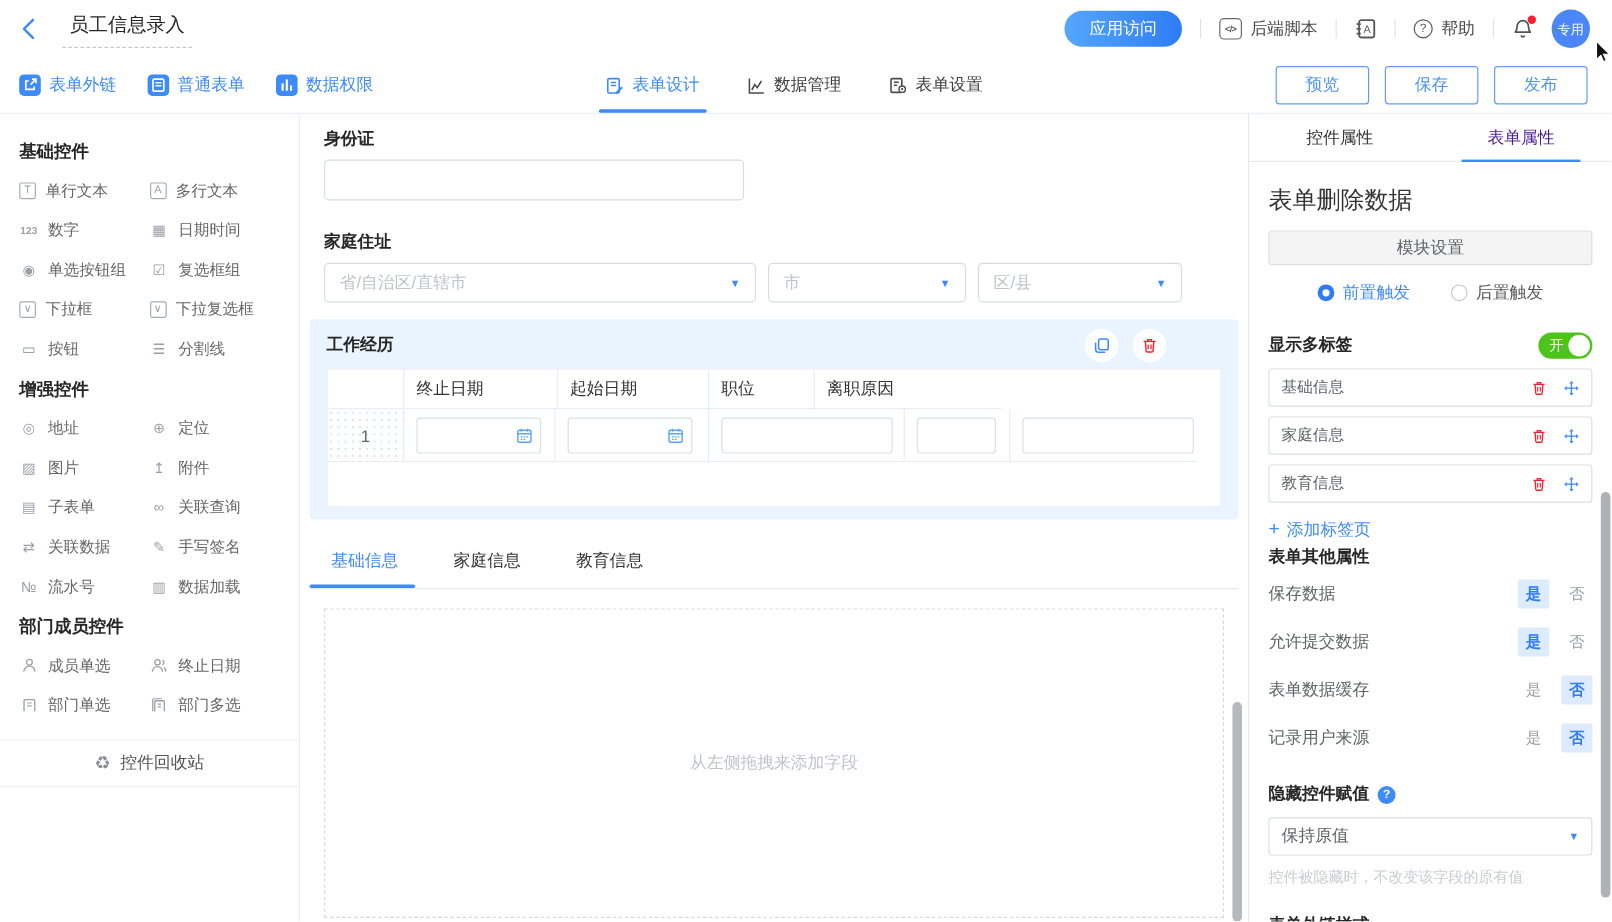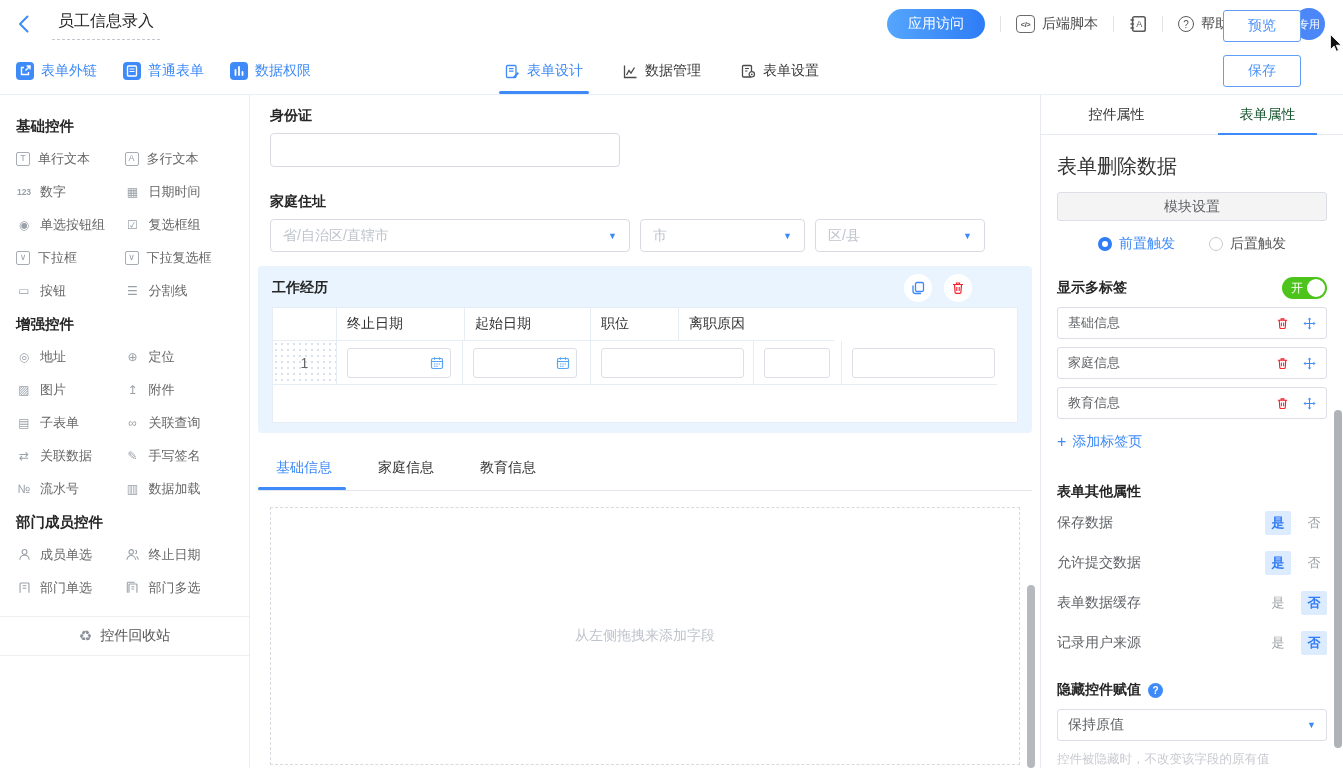--- a/index.html
+++ b/index.html
@@ -37,21 +37,21 @@
     border-bottom:1px solid #E7EFF8; display:flex; align-items:center; padding:0 16px; background:#fff; }
   .tl-left { display:flex; gap:26px; }
   .tl-item { display:flex; align-items:center; gap:7px; color:#3D8AF8; font-size:14px; cursor:pointer; }
   .sq { width:18px; height:18px; border-radius:4px; background:#3D8AF8;
     display:flex; align-items:center; justify-content:center; }
   .tl-center { position:absolute; left:505px; top:0; height:46px; display:flex; gap:40px; align-items:center; }
   .tc-item { display:flex; align-items:center; gap:7px; color:#3c3c3c; height:100%; position:relative; cursor:pointer; }
   .tc-item.active { color:#3D8AF8; }
   .tc-item.active::after { content:""; position:absolute; left:-6px; right:-6px; bottom:0;
     height:3px; background:#3D8AF8; border-radius:2px; }
-  .tl-right { margin-left:auto; display:flex; gap:13px; margin-right:26px;flex-direction:column; }
+  .tl-right { margin-left:auto; display:flex; gap:13px; margin-right:4px; }
   .obtn { width:78px; height:32px; border:1px solid #619FF7; border-radius:3px;
     background:#fff; color:#4D93F7; font-size:14px; cursor:pointer; }
 
   
   .sidebar { position:absolute; top:95px; left:0; width:250px; height:673px;
     border-right:1px solid #ECEEF2; background:#fff; padding:14px 16px 0; overflow:hidden; }
   .sec-title { font-weight:bold; font-size:14.5px; color:#262626; margin:8px 0 6px; }
   .pal-grid { display:grid; grid-template-columns:1fr 1fr; }
   .pal-item { display:flex; align-items:center; gap:8px; height:33px; color:#666;
     font-size:13px; cursor:grab; }
@@ -113,21 +113,21 @@
     display:flex; align-items:center; justify-content:center; color:#BFC4CC; font-size:14px; }
   .cv-scroll { position:absolute; right:5px; top:490px; width:8px; height:183px;
     background:#B6BABF; border-radius:4px; cursor:pointer; }
 
   
   .panel { position:absolute; left:1040px; top:95px; width:303px; height:673px;
     border-left:1px solid #E6E9EE; background:#fff; }
   .pn-tabs { height:40px; border-bottom:1px solid #E6E9EE; display:flex; }
   .pn-tab { flex:1; display:flex; align-items:center; justify-content:center; font-size:14px;
     color:#333; position:relative; cursor:pointer; }
-  .pn-tab.active { color:#14532d; }
+  .pn-tab.active { color:#4c1d95; }
   .pn-tab.active::after { content:""; position:absolute; bottom:-1px; left:17%; width:66%;
     height:2.5px; background:#3D8AF8; }
   .pn-body { padding:14px 16px 0; position:relative; height:633px; overflow:hidden; }
   .pn-label { font-size:20px; color:#333; margin:4px 0 12px; }
   .module-btn { width:100%; height:29px; background:#F4F4F5; border:1px solid #DCDFE6;
     border-radius:3px; color:#606266; font-size:14px; cursor:pointer; }
   .radio-row { display:flex; justify-content:center; gap:34px; margin:14px 0 24px; }
   .radio { display:flex; align-items:center; gap:7px; font-size:14px; cursor:pointer; }
   .rdot { width:14px; height:14px; border-radius:50%; background:#fff; }
   .radio.sel .rdot { border:4px solid #2F7CF6; }
@@ -139,21 +139,21 @@
   .toggle { width:45px; height:22px; border-radius:11px; background:#4CC41C; position:relative;
     color:#fff; font-size:12px; display:flex; align-items:center; padding-left:9px; cursor:pointer; }
   .knob { position:absolute; right:2px; top:2px; width:18px; height:18px; border-radius:50%; background:#fff; }
   .tag-item { height:32px; border:1px solid #DCDFE6; border-radius:3px; display:flex;
     align-items:center; padding:0 10px; margin-top:8px; color:#606266; font-size:13px; }
   .tag-ics { margin-left:auto; display:flex; gap:14px; align-items:center; }
   .tag-ics span { cursor:pointer; display:flex; }
   .add-tab { margin:14px 0 0; color:#3D8AF8; font-size:14px; display:flex; gap:6px;
     align-items:center; cursor:pointer; }
   .add-plus { font-size:16px; line-height:1; }
-  .sec2 { font-weight:bold; font-size:14px; color:#262626; margin:32px 0 2px; }
+  .sec2 { font-weight:bold; font-size:14px; color:#262626; margin:4px 0 2px; }
   .prop-row { display:flex; align-items:center; height:40px; color:#606266; font-size:14px; }
   .segs { margin-left:auto; display:flex; gap:10px; }
   .seg { min-width:26px; height:24px; line-height:24px; text-align:center; font-size:13px;
     border-radius:2px; color:#9AA0A6; padding:0 4px; cursor:pointer; }
   .seg.on { background:#DDEBFE; color:#2F7CF6; font-weight:bold; }
   .hid-row { display:flex; align-items:center; gap:7px; margin:18px 0 10px; }
   .qmark { width:15px; height:15px; border-radius:50%; background:#3D8AF8; color:#fff;
     font-size:10px; display:flex; align-items:center; justify-content:center; font-weight:bold; cursor:pointer; }
   .pn-select { height:32px; border:1px solid #DCDFE6; border-radius:3px; display:flex;
     align-items:center; justify-content:space-between; padding:0 10px; color:#606266; cursor:pointer; }

